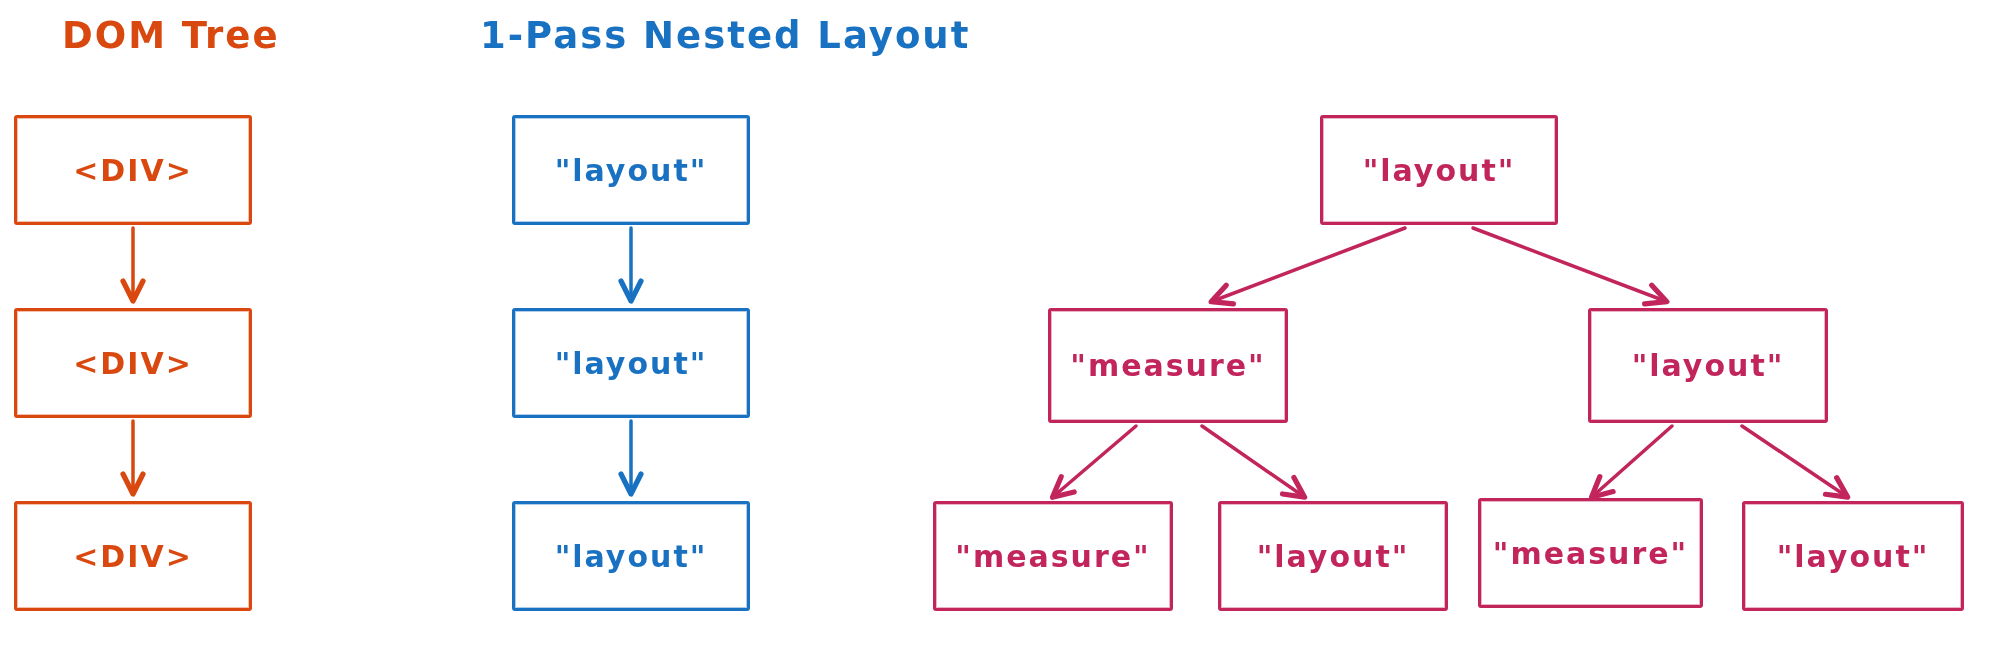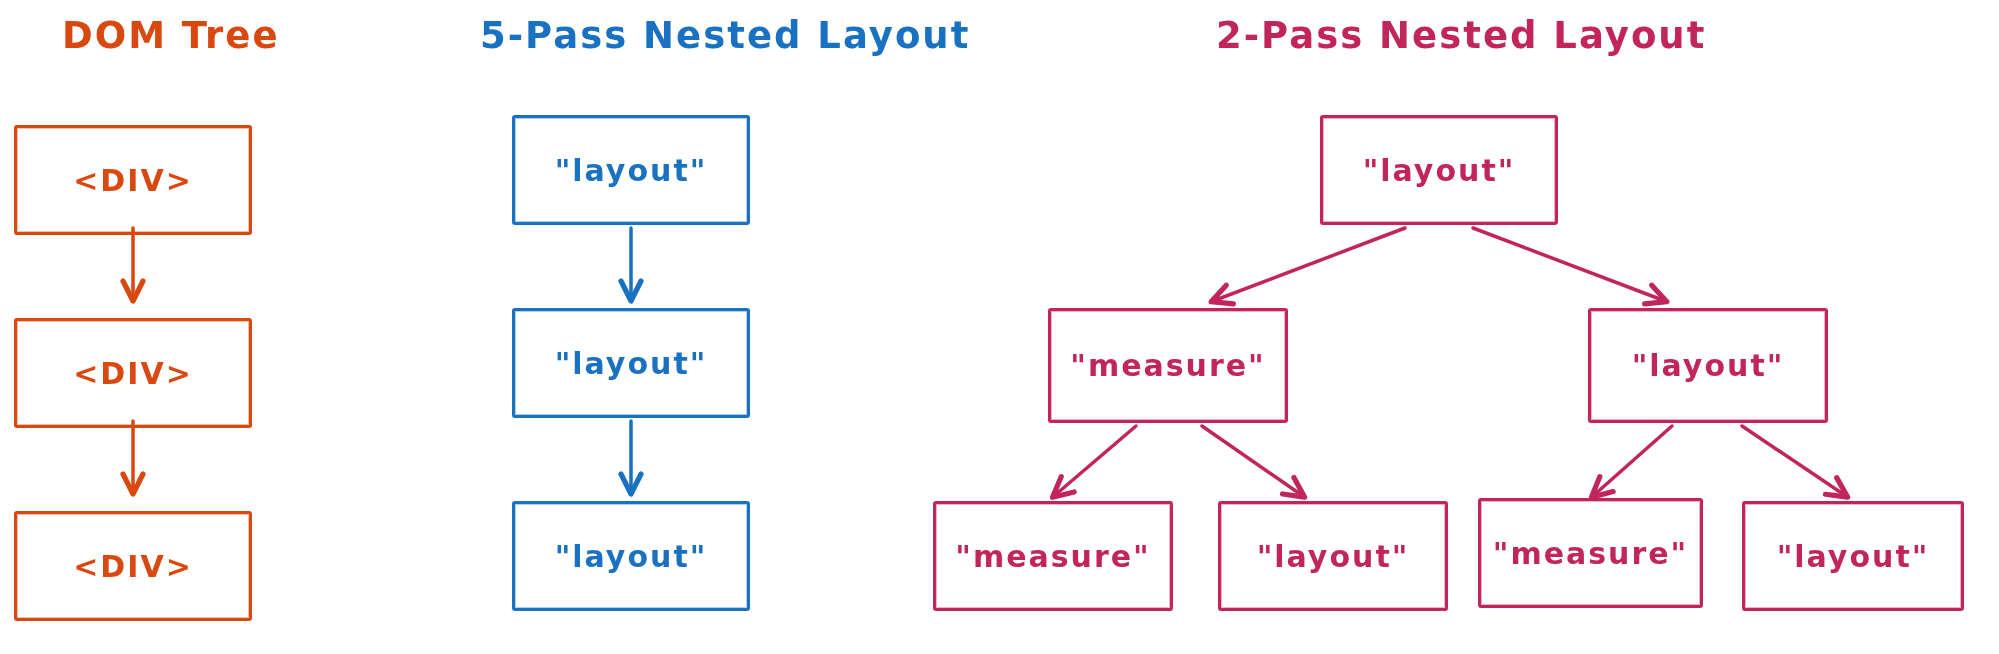--- a/index.html
+++ b/index.html
@@ -36,21 +36,21 @@
     align-items: center;
     justify-content: center;
     font-size: 30px;
     font-weight: 700;
     letter-spacing: 2px;
     border-radius: 3px;
     background: transparent;
   }
 
   .orange { color: #d9480f; }
-  .node.orange { border: 3.5px solid #d9480f; box-shadow: inset 0 0 0 1px rgba(217,72,15,.35); margin-top: 10px; }
+  .node.orange { border: 3.5px solid #d9480f; box-shadow: inset 0 0 0 1px rgba(217,72,15,.35); }
 
   .blue { color: #1971c2; }
   .node.blue { border: 3.5px solid #1971c2; box-shadow: inset 0 0 0 1px rgba(25,113,194,.35); }
 
   .pink { color: #c2255c; }
   .node.pink { border: 3.5px solid #c2255c; box-shadow: inset 0 0 0 1px rgba(194,37,92,.35); }
 </style>
 </head>
 <body>
 
@@ -88,33 +88,32 @@
   <div class="node orange" style="left:14px; top:115px; width:238px; height:110px;">
     <span>&lt;DIV&gt;</span>
   </div>
   <div class="node orange" style="left:14px; top:308px; width:238px; height:110px;">
     <span>&lt;DIV&gt;</span>
   </div>
   <div class="node orange" style="left:14px; top:501px; width:238px; height:110px;">
     <span>&lt;DIV&gt;</span>
   </div>
 
-  <h2 class="section-title blue" style="left:432px; top:14px;">5-Pass Nested Layout</h2>
+  <h2 class="section-title blue" style="left:432px; top:14px;">1-Pass Nested Layout</h2>
 
   <div class="node blue" style="left:512px; top:115px; width:238px; height:110px;">
     <span>"layout"</span>
   </div>
   <div class="node blue" style="left:512px; top:308px; width:238px; height:110px;">
     <span>"layout"</span>
   </div>
   <div class="node blue" style="left:512px; top:501px; width:238px; height:110px;">
     <span>"layout"</span>
   </div>
 
-  <h2 class="section-title pink" style="left:1168px; top:14px;">2-Pass Nested Layout</h2>
 
   <div class="node pink" style="left:1320px; top:115px; width:238px; height:110px;">
     <span>"layout"</span>
   </div>
 
   <div class="node pink" style="left:1048px; top:308px; width:240px; height:115px;">
     <span>"measure"</span>
   </div>
   <div class="node pink" style="left:1588px; top:308px; width:240px; height:115px;">
     <span>"layout"</span>

